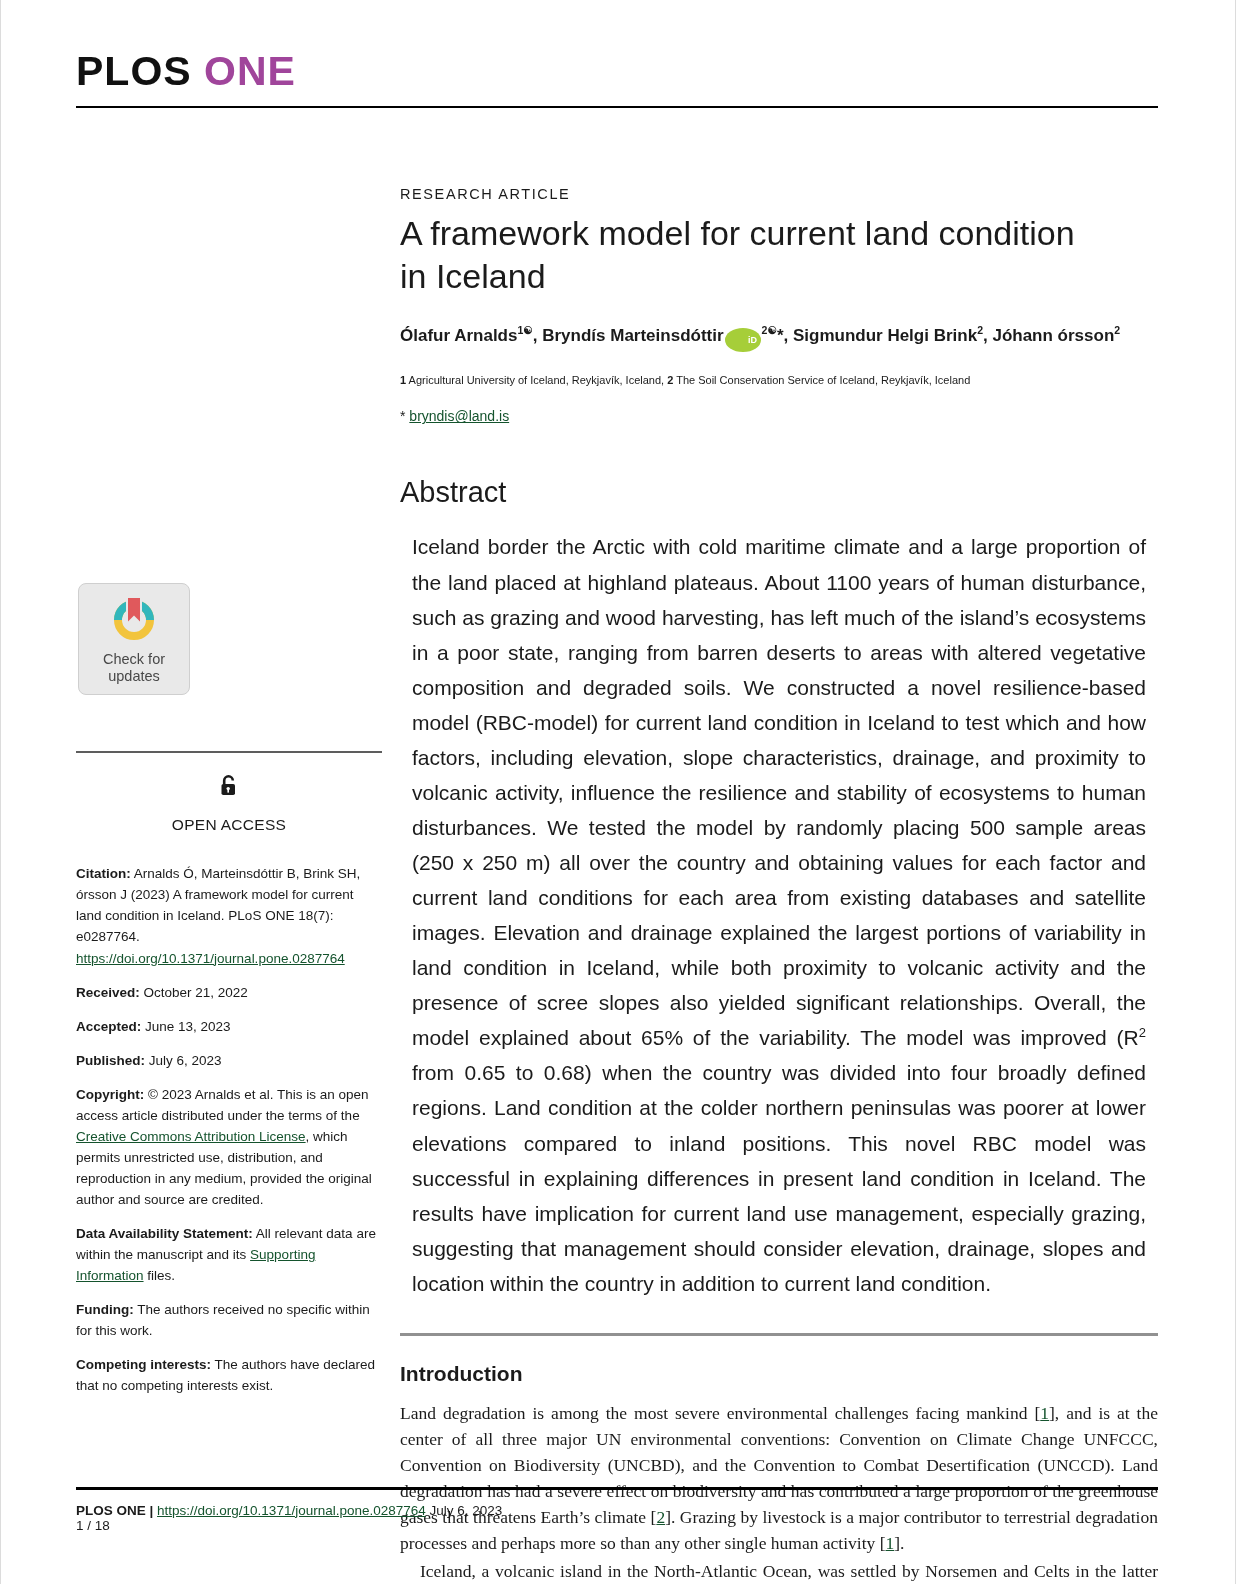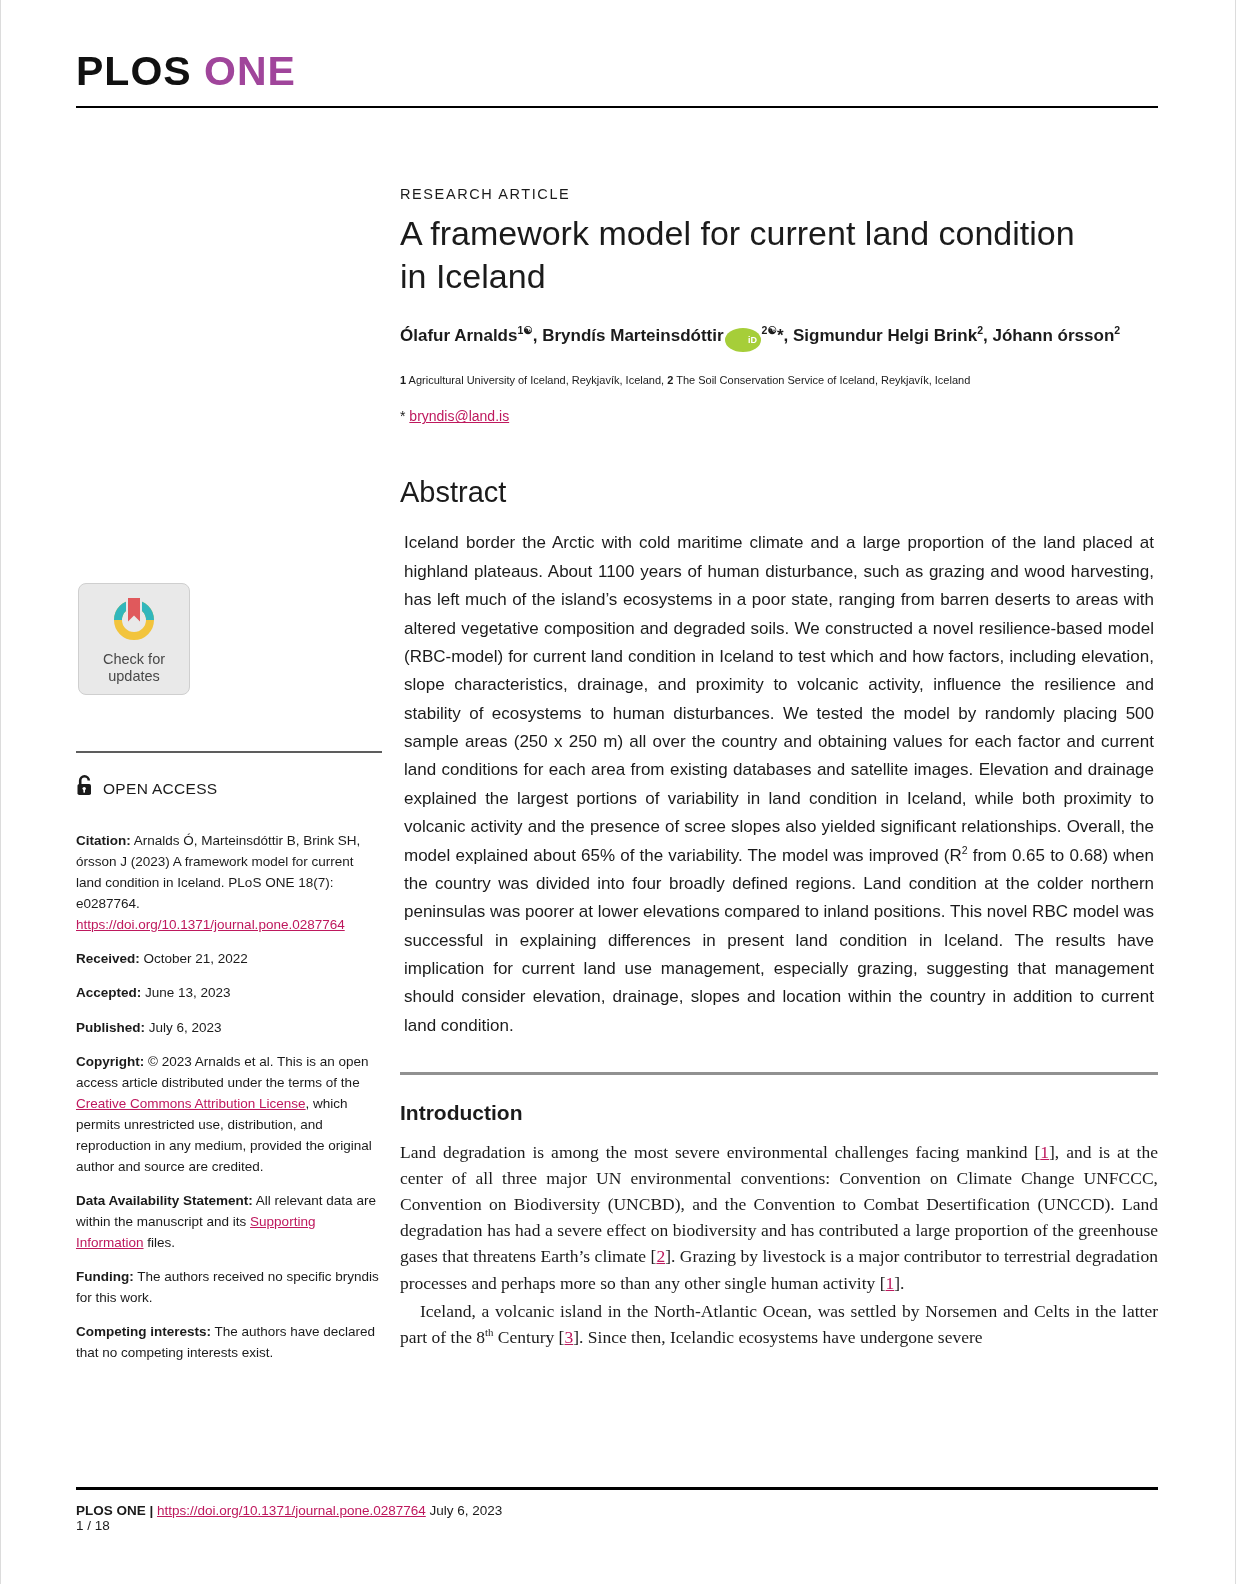--- a/index.html
+++ b/index.html
@@ -12,35 +12,35 @@
   .logo{position:absolute;left:75px;top:48px;font-size:41px;font-weight:700;letter-spacing:1px;}
   .logo-plos{color:#111;}
   .logo-one{color:#A0459B;}
   .header-rule{position:absolute;left:75px;top:106px;width:1082px;height:2px;background:#000;}
   
   .sidebar{position:absolute;left:75px;top:583px;width:306px;font-size:13.5px;line-height:1.56;}
   .update-badge{width:110px;height:110px;background:#e9e9e9;border:1px solid #cfcfcf;border-radius:8px;
     display:flex;flex-direction:column;align-items:center;justify-content:center;cursor:pointer;margin:0 0 56px 2px;}
   .badge-text{color:#484848;font-size:14.5px;line-height:1.18;text-align:center;margin-top:2px;}
   .side-rule{height:2px;background:#5d5d5d;margin-bottom:21px;}
-  .open-access{display:flex;align-items:center;gap:9px;font-size:15.5px;letter-spacing:.3px;margin-bottom:26px;}
+  .open-access{display:flex;align-items:center;gap:9px;font-size:15.5px;letter-spacing:.3px;margin-bottom:26px;flex-direction:column;}
   .side-block{margin:0 0 13px;}
   .side-block b{font-weight:700;}
-  a{color:#be185d;text-decoration:underline;cursor:pointer;}
+  a{color:#14532d;text-decoration:underline;cursor:pointer;}
   
   .main{position:absolute;left:399px;top:186px;width:758px;}
   .kicker{font-size:14.5px;letter-spacing:1.6px;margin:0 0 10px;font-weight:400;}
   .title{font-size:34px;font-weight:300;line-height:1.26;margin:0 0 26px;}
   .authors{font-size:17px;font-weight:700;margin:0 0 20px;line-height:1.4;}
   .authors sup, .rich sup{font-size:62%;vertical-align:super;line-height:0;}
   .affil{font-size:11px;line-height:1.5;margin:0 0 20px;}
   .note{font-size:14px;margin:0;line-height:1.45;}
   .corresponding{font-size:14px;margin:2px 0 0;}
   .abstract-h{font-size:29px;font-weight:300;margin:52px 0 20px;}
-  .abstract-p{font-size:17px;line-height:1.67;text-align:justify;margin:4px;}
+  .abstract-p{font-size:21px;line-height:1.67;text-align:justify;margin:12px;}
   .gray-rule{height:3px;background:#919191;margin-top:32px;}
   .intro-h{font-size:21px;font-weight:700;margin:26px 0 14px;}
   .intro-p{font-family:"Liberation Serif",serif;font-size:17.5px;line-height:1.49;text-align:justify;margin:0 0 2px;}
   .intro-p.indent{text-indent:20px;}
   
   .footer{position:absolute;left:75px;top:1487px;width:1082px;}
   .footer-rule{height:2.5px;background:#000;}
   .footer-row{display:flex;justify-content:space-between;margin-top:13px;font-size:13.5px;flex-direction:column;}
   
   .orcid{display:inline-flex;width:16px;height:24px;border-radius:50%;background:#A6CE39;color:#fff;
@@ -94,21 +94,21 @@
     <p class="side-block"><b>Received:</b><span class="rich"> October 21, 2022</span></p>
 
     <p class="side-block"><b>Accepted:</b><span class="rich"> June 13, 2023</span></p>
 
     <p class="side-block"><b>Published:</b><span class="rich"> July 6, 2023</span></p>
 
     <p class="side-block"><b>Copyright:</b><span class="rich"> © 2023 Arnalds et al. This is an open access article distributed under the terms of the <a href="#">Creative Commons Attribution License</a>, which permits unrestricted use, distribution, and reproduction in any medium, provided the original author and source are credited.</span></p>
 
     <p class="side-block"><b>Data Availability Statement:</b><span class="rich"> All relevant data are within the manuscript and its <a href="#">Supporting Information</a> files.</span></p>
 
-    <p class="side-block"><b>Funding:</b><span class="rich"> The authors received no specific bryndis for this work.</span></p>
+    <p class="side-block"><b>Funding:</b><span class="rich"> The authors received no specific within for this work.</span></p>
 
     <p class="side-block"><b>Competing interests:</b><span class="rich"> The authors have declared that no competing interests exist.</span></p>
 
   </aside>
 
   <main class="main">
 
     <p class="kicker">RESEARCH ARTICLE</p>
 
     <h1 class="title"><span>A framework model for current land condition</span><br><span>in Iceland</span></h1>

